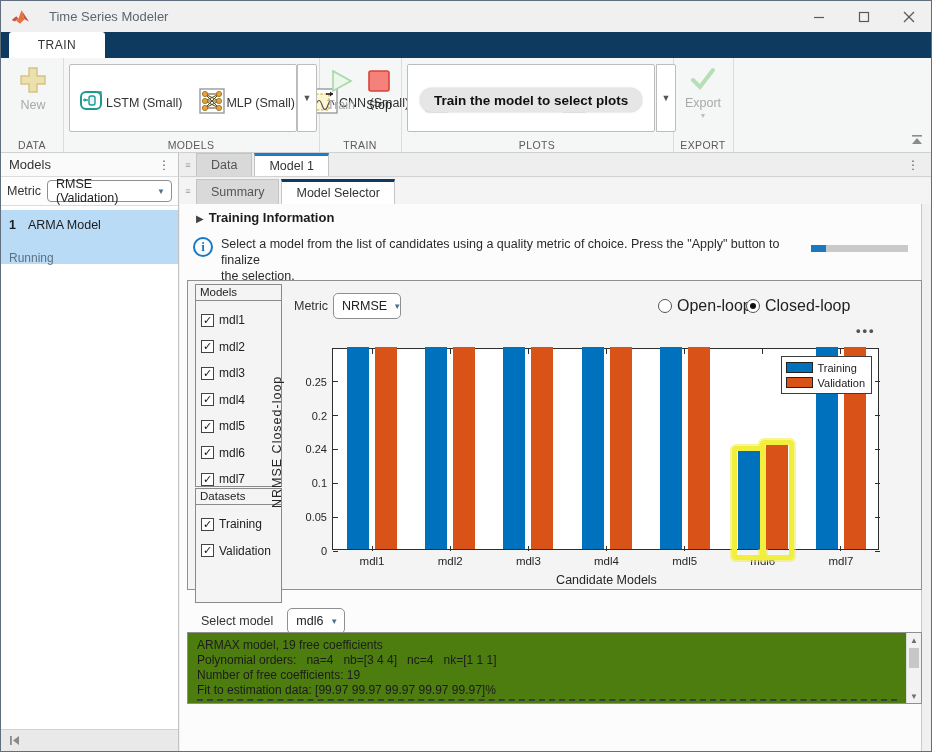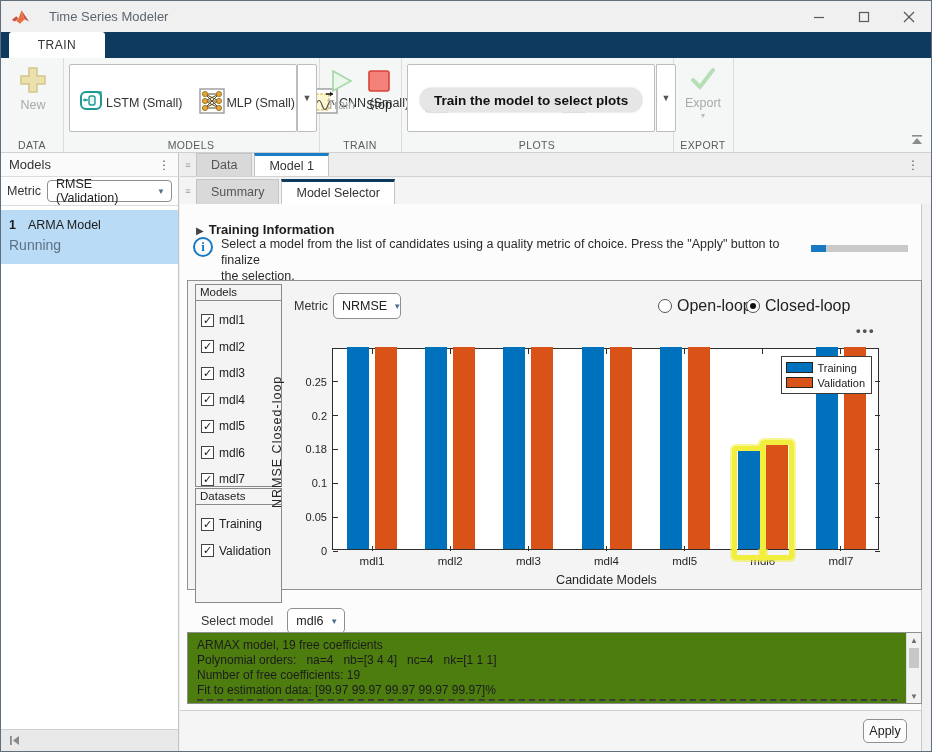--- a/index.html
+++ b/index.html
@@ -39,36 +39,36 @@
   .lp-header { height:24px; border-bottom:1px solid #dcdcdc; display:flex; align-items:center; padding:0 8px; background:#fafafa; }
   .lp-title { font-size:13px; color:#333; }
   .dots-v { margin-left:auto; color:#555; font-size:12px; letter-spacing:0; line-height:1; }
   .lp-metric { height:29px; border-bottom:1px solid #dcdcdc; display:flex; align-items:center; padding:0 6px; background:#fdfdfd; }
   .lp-metric .lab { font-size:12.5px; color:#333; margin-right:6px; }
   .dropdown { height:22px; background:#fff; border:1px solid #8f8f8f; border-radius:4px; display:flex; align-items:center; padding:0 6px 0 8px; font-size:12.5px; color:#222; }
   .dd-arrow { margin-left:auto; padding-left:6px; font-size:8px; color:#4c6f90; }
   .lp-item { margin-top:4px; height:54px; background:#b9dbf6; padding:8px 8px 0 8px; }
   .lp-item .l1 { font-size:12.5px; color:#1c1c1c; }
   .lp-item .l1 b { font-weight:bold; margin-right:12px; }
-  .lp-item .l2 { font-size:14px; color:#5d7183; margin-top:5px; }
+  .lp-item .l2 { font-size:12px; color:#5d7183; margin-top:19px; }
   .lp-bottom { position:absolute; bottom:0; left:0; right:0; height:22px; background:#e9e9e9; border-top:1px solid #d2d2d2; display:flex; align-items:center; padding-left:8px; }
 
   
   .doc { position:absolute; top:0; bottom:0; left:179px; right:0; background:#f0f0f0; }
   .doc-tabbar { position:absolute; top:0; left:0; right:0; height:24px; background:#eeeeee; border-bottom:1px solid #d2d2d2; display:flex; align-items:flex-end; }
   .drag-handle { width:16px; font-size:9px; color:#9a9a9a; text-align:center; align-self:center; }
   .tab { height:23px; display:flex; align-items:center; justify-content:center; font-size:12.5px; padding:0 14px; border:1px solid #c4c4c4; border-bottom:none; background:#d9d9d9; color:#555; margin-right:2px; }
   .tab.active { background:#fff; color:#333; border-top:3px solid #1a7dc5; }
   .tab.active.dark { border-top:3px solid #0e3a60; }
   .doc-tab-dots { margin-left:auto; margin-right:12px; align-self:center; }
   .sub-tabbar { position:absolute; top:25px; left:0; right:0; height:26px; background:#f4f4f4; display:flex; align-items:flex-end; }
   .sub-tabbar .tab { height:25px; }
   .doc-content { position:absolute; top:51px; left:0; right:9px; bottom:0; background:#fcfcfc; border-right:1px solid #c9c9c9; }
 
-  .expander { position:absolute; left:16px; top:18px; font-size:13px; font-weight:bold; color:#1c1c1c; }
+  .expander { position:absolute; left:16px; top:6px; font-size:13px; font-weight:bold; color:#1c1c1c; }
   .expander .tri { font-size:10px; color:#444; margin-right:5px; font-weight:normal; }
   .info-icon { position:absolute; left:13px; top:33px; width:20px; height:20px; border:2px solid #1779c4; border-radius:50%; color:#1779c4; font-size:13px; font-weight:bold; font-family:"Liberation Serif", serif; display:flex; align-items:center; justify-content:center; }
   .info-text { position:absolute; left:41px; top:32px; font-size:12.5px; color:#2b2b2b; line-height:16px; width:590px; }
   .progress { position:absolute; right:13px; top:41px; width:97px; height:7px; background:#c9c9c9; }
   .progress .fill { height:100%; background:#1878c2; }
 
   
   .sel-panel { position:absolute; left:7px; top:76px; width:735px; height:310px; border:1px solid #909090; background:#f4f4f4; }
   .group-box { position:absolute; left:7px; width:87px; }
   .group-head { border:1px solid #8a8a8a; height:17px; font-size:11.5px; color:#222; padding:1px 0 0 4px; background:#f4f4f4; }
@@ -405,21 +405,21 @@
               <div class="ytick-line" style="left: 542px; top: 201.5px;"></div>
               <div class="ytick-lab" style="left: -40px; top: 202px;">0</div>
               <div class="ytick-line" style="left: 0px; top: 167.664px;"></div>
               <div class="ytick-line" style="left: 542px; top: 167.664px;"></div>
               <div class="ytick-lab" style="left: -40px; top: 168.164px;">0.05</div>
               <div class="ytick-line" style="left: 0px; top: 133.828px;"></div>
               <div class="ytick-line" style="left: 542px; top: 133.828px;"></div>
               <div class="ytick-lab" style="left: -40px; top: 134.328px;">0.1</div>
               <div class="ytick-line" style="left: 0px; top: 99.9925px;"></div>
               <div class="ytick-line" style="left: 542px; top: 99.9925px;"></div>
-              <div class="ytick-lab" style="left: -40px; top: 100.492px;">0.18</div>
+              <div class="ytick-lab" style="left: -40px; top: 100.492px;">0.24</div>
               <div class="ytick-line" style="left: 0px; top: 66.1566px;"></div>
               <div class="ytick-line" style="left: 542px; top: 66.1566px;"></div>
               <div class="ytick-lab" style="left: -40px; top: 66.6566px;">0.2</div>
               <div class="ytick-line" style="left: 0px; top: 32.3208px;"></div>
               <div class="ytick-line" style="left: 542px; top: 32.3208px;"></div>
               <div class="ytick-lab" style="left: -40px; top: 32.8208px;">0.25</div>
               <div class="xtick-line" style="left: 38.5714px; top: 0px;"></div>
               <div class="xtick-line" style="left: 38.5714px; top: 197px;"></div>
               <div class="xtick-lab" style="left: 39.0714px;">mdl1</div>
               <div class="bar" style="left: 14.0714px; height: 202px; background: rgb(0, 114, 189); z-index: 3;"></div>
@@ -473,20 +473,17 @@
 Number of free coefficients: 19
 Fit to estimation data: [99.97 99.97 99.97 99.97 99.97]%</div>
           <div class="mi-dash"></div>
           <div class="scrollbar">
             <div class="sb-arrow">▲</div>
             <div class="sb-thumb"></div>
             <div class="sb-arrow down">▼</div>
           </div>
         </div>
 
-        <div class="doc-footer">
-          <div class="apply-btn">Apply</div>
-        </div>
 
       </div>
     </div>
   </div>
 </div>
 
 </body></html>

